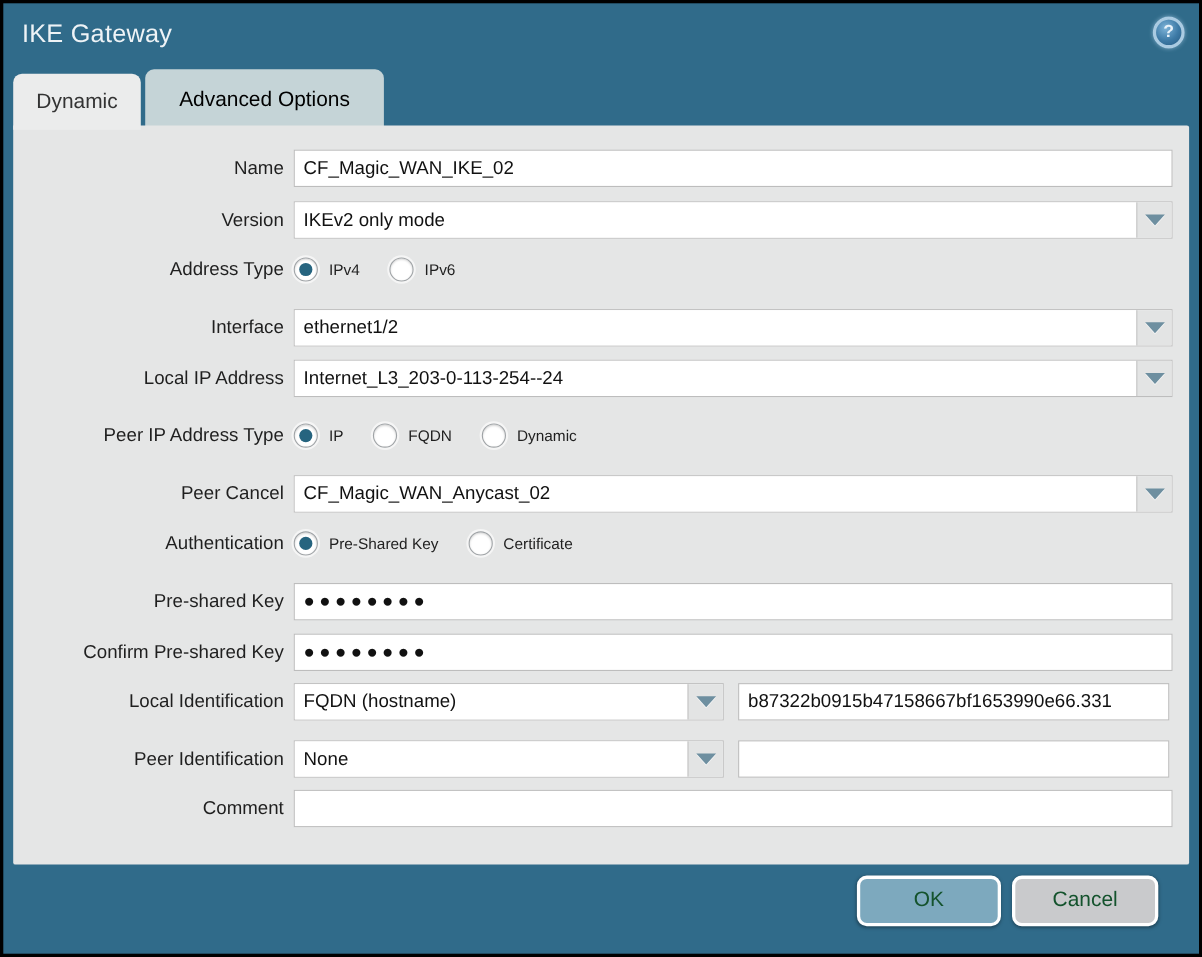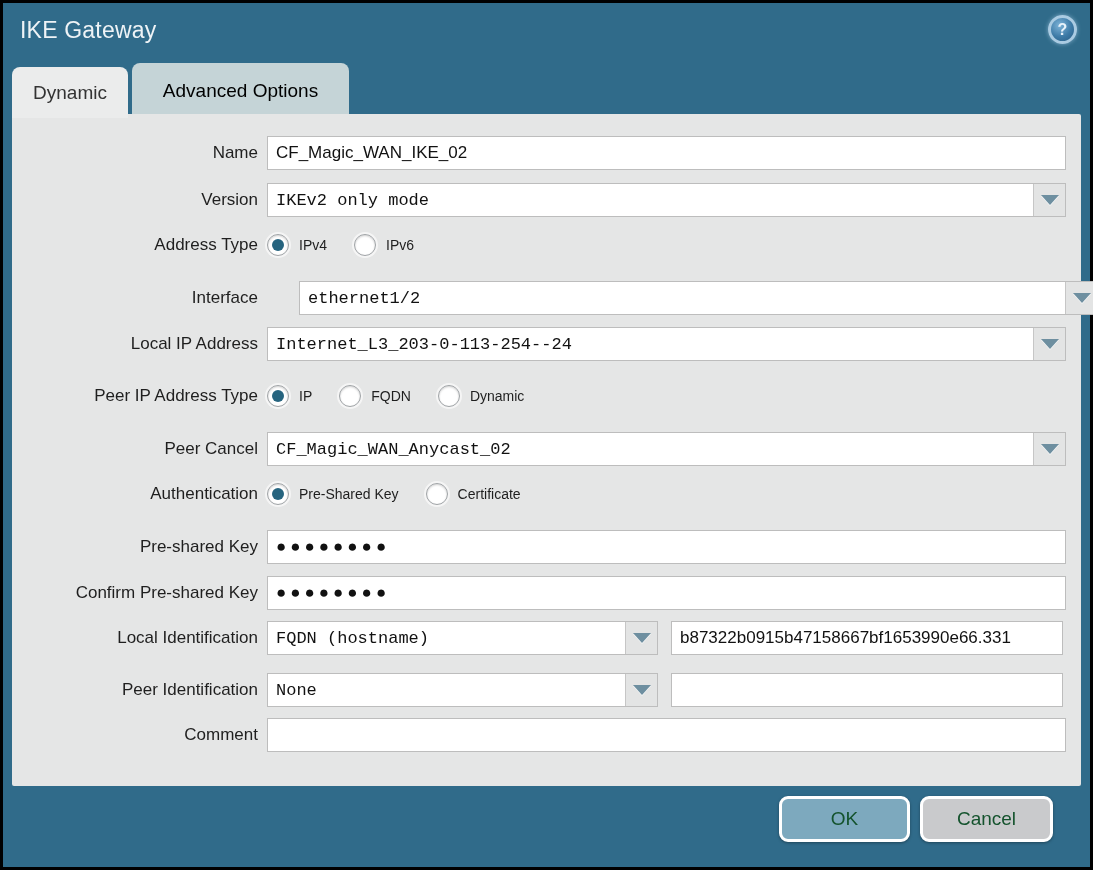--- a/index.html
+++ b/index.html
@@ -49,21 +49,21 @@
   }
   .row { display:flex; align-items:center; }
   .row .lbl {
     width:243px; text-align:right; padding-right:9px;
     font-size:17px; color:#1f1f1f; flex:none;margin-left:12px;
   }
   .ctrl { display:flex; align-items:center; }
   .r1  { margin-top:22px; height:34px; }
   .r2  { margin-top:13px; height:34px; }
   .r3  { margin-top:14px; height:28px; }
-  .r4  { margin-top:22px; height:34px;gap:32px; }
+  .r4  { margin-top:22px; height:34px; }
   .r5  { margin-top:12px; height:34px; }
   .r6  { margin-top:21px; height:28px; }
   .r7  { margin-top:22px; height:34px; }
   .r8  { margin-top:14px; height:28px; }
   .r9  { margin-top:22px; height:34px; }
   .r10 { margin-top:12px; height:34px; }
   .r11 { margin-top:11px; height:34px; }
   .r12 { margin-top:18px; height:34px; }
   .r13 { margin-top:18px; height:20px;border-radius:12px; }
   
@@ -71,21 +71,21 @@
     height:34px; border:1px solid #bdbdbd; background:#fff;
     font-family:"Liberation Sans", sans-serif; font-size:17px; color:#111;
     padding:0 8px; outline:none;
   }
   .w-full { width:799px; }
   .pwd { font-size:13px; letter-spacing:4px; font-weight:bold; padding-top:2px; }
   .combo {
     display:flex; height:34px; border:1px solid #bdbdbd; background:#fff;
   }
   .combo input {
-    border:none; height:32px; flex:1; font-family:Liberation Mono, monospace;
+    border:none; height:32px; flex:1; font-family:Liberation Sans, sans-serif;
     font-size:17px; color:#111; padding:0 8px; outline:none; min-width:0;
   }
   .combo .dd {
     width:32px; height:32px; flex:none; background:#e3e4e4;
     border-left:1px solid #c6c6c6; display:flex; align-items:center; justify-content:center;
     cursor:pointer;
   }
   .caret {
     width:0; height:0;
     border-left:9px solid transparent; border-right:9px solid transparent;

